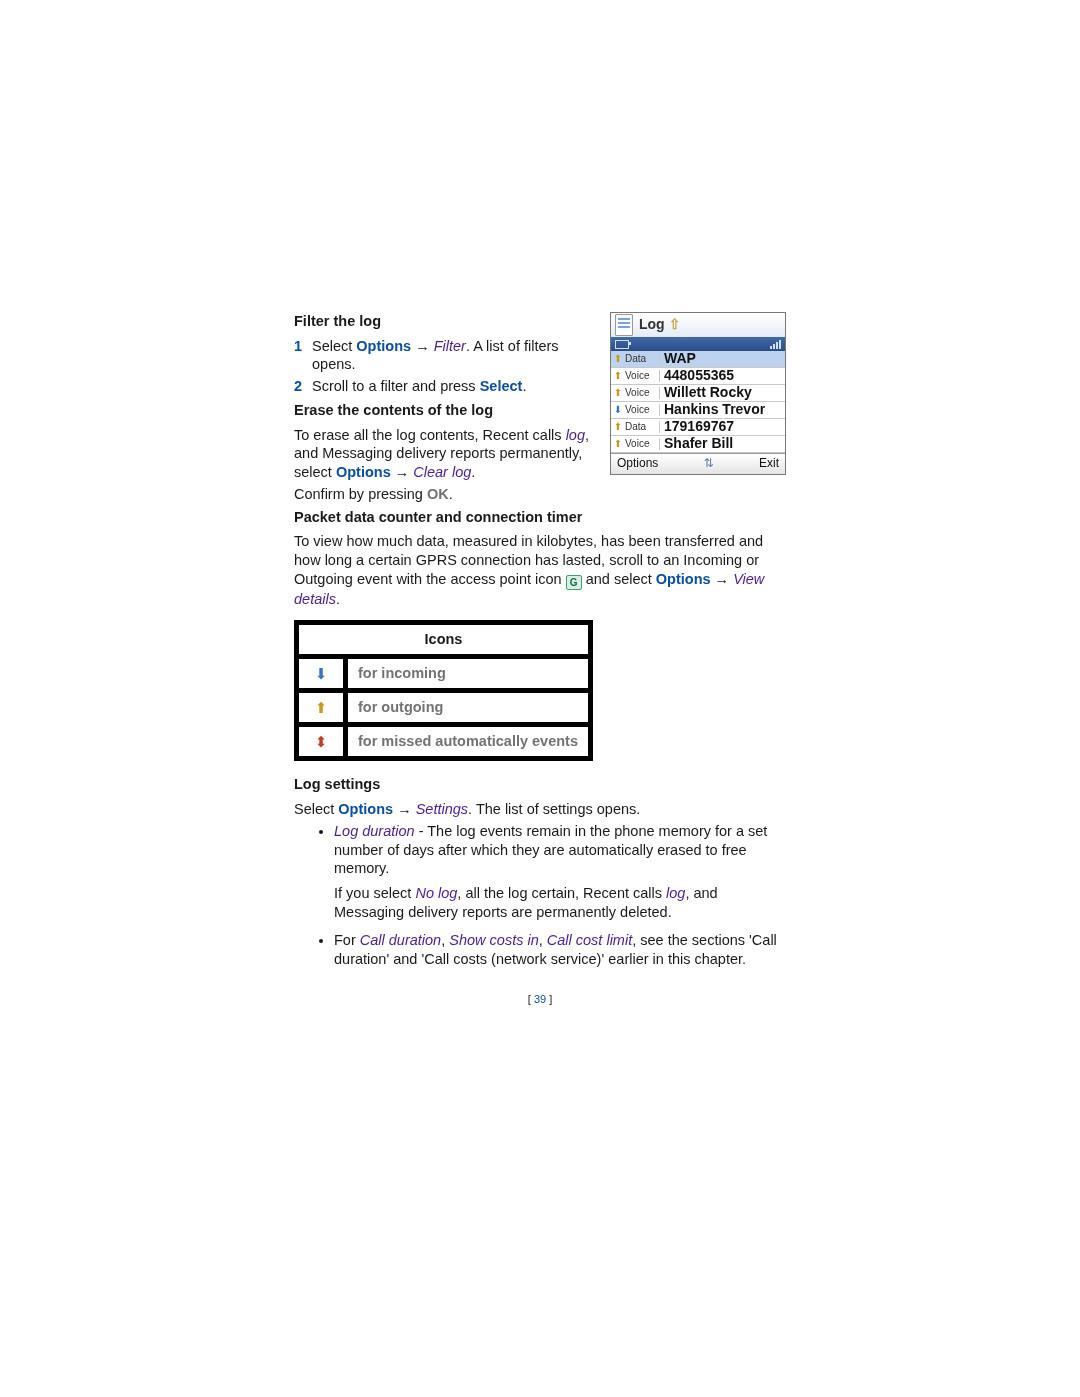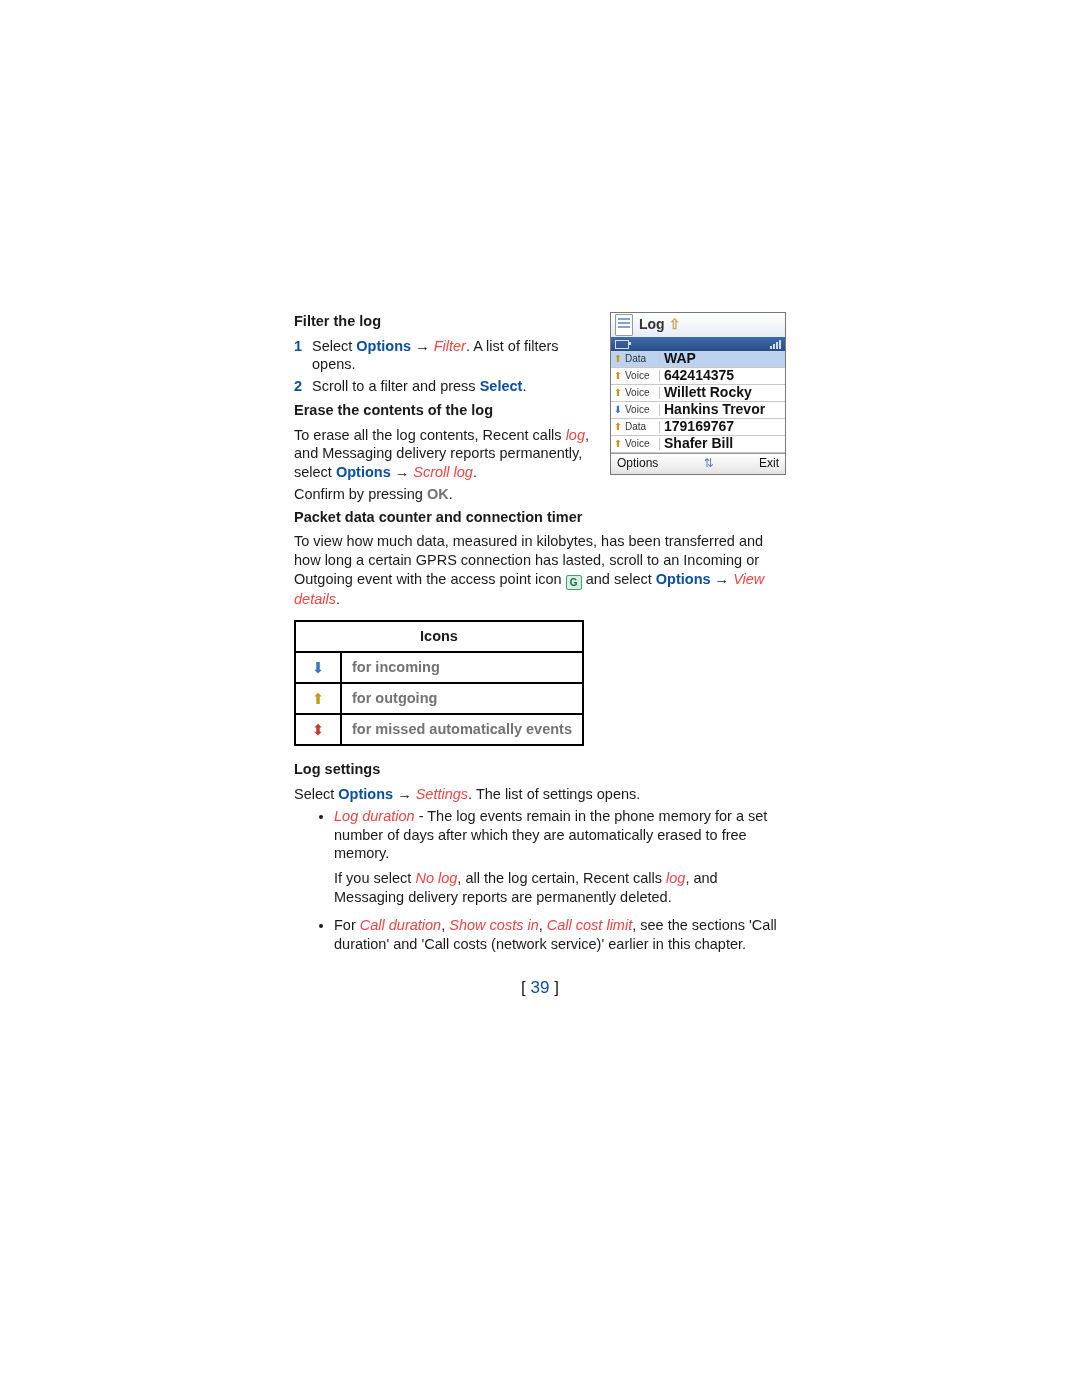--- a/index.html
+++ b/index.html
@@ -6,21 +6,21 @@
   .page{width:1080px;height:1397px;position:relative;font-family:Verdana,Geneva,sans-serif;color:#1a1a1a}
   .content{position:absolute;left:294px;top:312px;width:492px;font-size:14.5px;line-height:1.28}
   h4{margin:0 0 6px 0;font-size:14.5px;font-weight:bold}
   p{margin:0 0 4px 0}
   ol.steps{list-style:none;margin:0 0 6px 0;padding:0}
   ol.steps li{display:flex;margin:0 0 3px 0}
   ol.steps .num{flex:0 0 18px;font-weight:bold;color:#0a4fa3}
   ol.steps .body{flex:1}
   .b{font-weight:bold;color:#737373}
   .opt{font-weight:bold;color:#0a4fa3}
-  .it{font-style:italic;color:#ef4444}
+  .it{font-style:italic;color:#4c1d95}
   .col2{display:flex;gap:18px;align-items:flex-start}
   .left{flex:1}
 
   
   .phoneWrap{width:176px;flex:0 0 176px}
   .phone{border:1px solid #777;font-family:Verdana,Geneva,sans-serif;font-size:11px;background:#fff}
   .phone .titlebar{display:flex;align-items:center;height:24px;padding:0 4px;font-weight:bold;font-size:14px;color:#333;background:linear-gradient(#fff,#e6ecf5)}
   .phone .titlebar .noteIcon{width:16px;height:20px;margin-right:6px;background:#fff;border:1px solid #999;border-radius:1px;position:relative}
   .phone .titlebar .noteIcon::before{content:"";position:absolute;left:2px;right:2px;top:3px;height:2px;background:#7aa6d6;box-shadow:0 4px 0 #7aa6d6,0 8px 0 #7aa6d6}
   .phone .titlebar .arrow{margin-left:4px;color:#c8a94a;font-size:14px}
@@ -36,33 +36,33 @@
   .phone .row .kind{width:46px;flex:0 0 46px;border-right:1px solid #c8c8c8;display:flex;align-items:center;padding-left:2px;gap:2px;font-size:10px;color:#333}
   .phone .row .val{flex:1;padding-left:4px;font-weight:bold;font-size:14px;color:#111}
   .phone .softkeys{height:20px;display:flex;align-items:center;justify-content:space-between;padding:0 6px;border-top:1px solid #999;background:linear-gradient(#fff,#e4e4e4);font-size:12px;color:#111}
   .phone .softkeys .mid{color:#5b7db7}
   .kind .ic{width:10px;text-align:center}
   .kind .ic.out{color:#c79a1e}
   .kind .ic.in{color:#3a74c4}
 
   
   table.icons{border-collapse:collapse;margin:12px 0 14px 0}
-  table.icons th,table.icons td{border:2px solid #000000;padding:5px 10px;font-size:14.5px;text-align:left}
+  table.icons th,table.icons td{border:5px solid #000000;padding:5px 10px;font-size:14.5px;text-align:left}
   table.icons th{font-weight:bold;text-align:center}
   table.icons td.ic{width:24px;text-align:center;font-size:15px;vertical-align:middle}
   .arr-in{color:#3a74c4}
   .arr-out{color:#c79a1e}
   .arr-miss{color:#c53b2a}
   ul.bullets{margin:4px 0 0 0;padding-left:40px}
   ul.bullets li{margin:0 0 10px 0}
 
   
   .gbox{display:inline-block;width:14px;height:13px;border:1px solid #3da26f;background:#d7f0e2;color:#1c6b43;font-weight:bold;font-size:10px;line-height:13px;text-align:center;border-radius:2px;vertical-align:-2px}
 
-  .pgnum{text-align:center;margin-top:24px;color:#1a1a1a;font-size:17px}
+  .pgnum{text-align:center;margin-top:24px;color:#1a1a1a;font-size:11px}
   .pgnum span{color:#0a4fa3}
 </style>
 </head>
 <body>
 
 <div class="page">
   <div class="content">
 
     <div class="col2">
       <div class="left">
@@ -77,21 +77,21 @@
           <li>
             <span class="num">2</span>
             <span class="body">
               <span>Scroll to a filter and press </span><span class="opt">Select</span><span>.</span>
             </span>
           </li>
         </ol>
 
         <h4>Erase the contents of the log</h4>
         <p>
-          <span>To erase all the log contents, Recent calls </span><span class="it">log</span><span>, and Messaging delivery reports permanently, select </span><span class="opt">Options</span><span> → </span><span class="it">Scroll log</span><span>.</span>
+          <span>To erase all the log contents, Recent calls </span><span class="it">log</span><span>, and Messaging delivery reports permanently, select </span><span class="opt">Options</span><span> → </span><span class="it">Clear log</span><span>.</span>
         </p>
         <p>
           <span>Confirm by pressing </span><span class="b">OK</span><span>.</span>
         </p>
       </div>
 
       <div class="phoneWrap">
         <div class="phone">
           <div class="titlebar">
             <span class="noteIcon"></span>
@@ -116,21 +116,21 @@
                   <span class="ic out">⬆</span>
                   <span>Data</span>
                 </div>
                 <div class="val">WAP</div>
               </div>
               <div class="row">
                 <div class="kind">
                   <span class="ic out">⬆</span>
                   <span>Voice</span>
                 </div>
-                <div class="val">642414375</div>
+                <div class="val">448055365</div>
               </div>
               <div class="row">
                 <div class="kind">
                   <span class="ic out">⬆</span>
                   <span>Voice</span>
                 </div>
                 <div class="val">Willett Rocky</div>
               </div>
               <div class="row">
                 <div class="kind">

